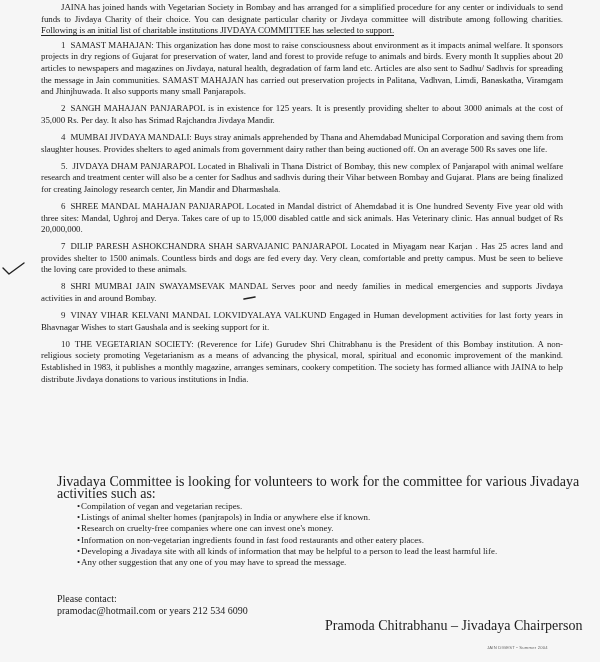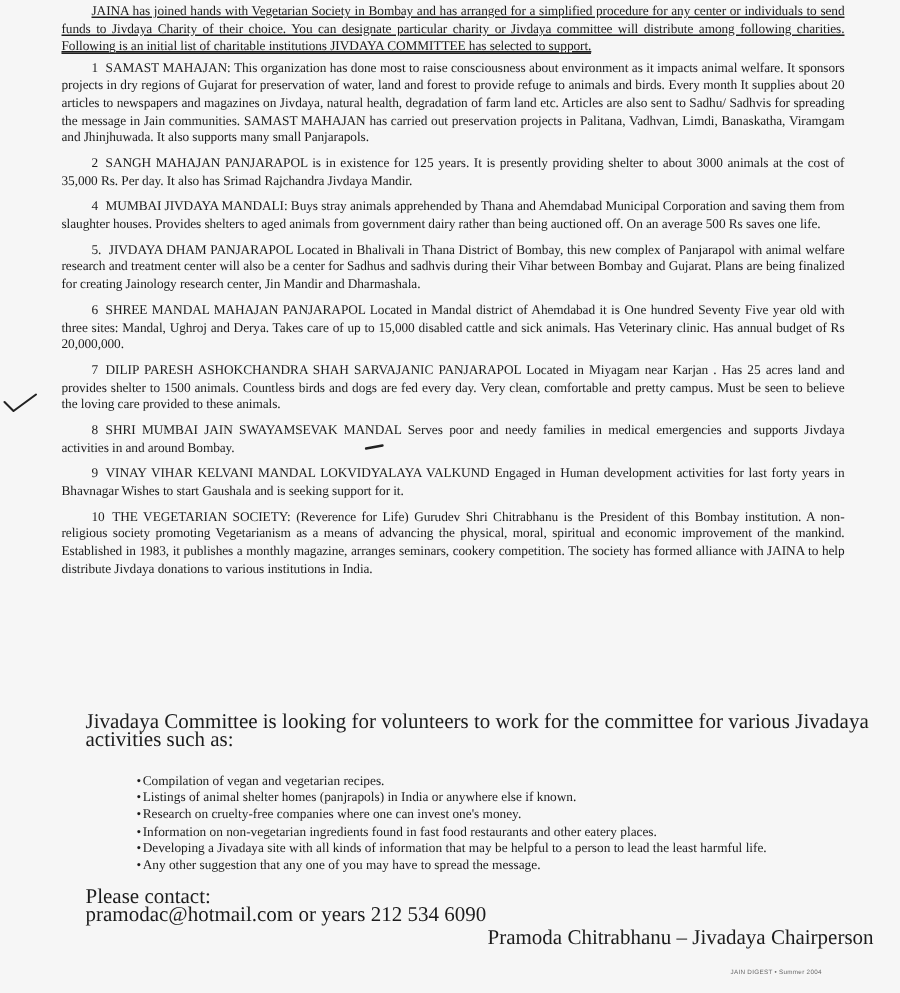--- a/index.html
+++ b/index.html
@@ -22,21 +22,21 @@
       width: 522px;
       font-size: 8.9px;
       line-height: 11.6px;
       letter-spacing: -0.05px;
     }
     .para {
       margin: 0 0 5.5px 0;
       text-align: justify;
       text-indent: 20px;
     }
-    .para.intro { margin-bottom: 3px; text-decoration: underline; }
+    .para.intro { margin-bottom: 3px; }
     .underline-mark {
       border-bottom: 1.6px solid #222;
       padding-bottom: 0px;
     }
     .num { margin-right: 5px; }
     .item-title { }
     .annot-check {
       position: absolute;
       left: 0px;
       top: 262px;
@@ -56,33 +56,33 @@
       position: absolute;
       left: 57px;
       top: 476px;
       font-size: 14px;
       line-height: 11.6px;
     }
     .bullets {
       position: absolute;
       left: 76px;
       top: 500px;
-      margin: 15px;
+      margin: 1px;
       padding: 0;
       list-style: none;
       font-size: 8.9px;
       line-height: 11.2px;
     }
     .bullets li { margin: 0; padding: 0; }
     .bullet-dot { margin-right: 1px; }
     .contact {
       position: absolute;
       left: 57px;
       top: 593px;
-      font-size: 14px;
+      font-size: 10px;
       line-height: 11.8px;
     }
     .signature {
       position: absolute;
       left: 325px;
       top: 618px;
       font-size: 14px;
     }
     .footer {
       position: absolute;

